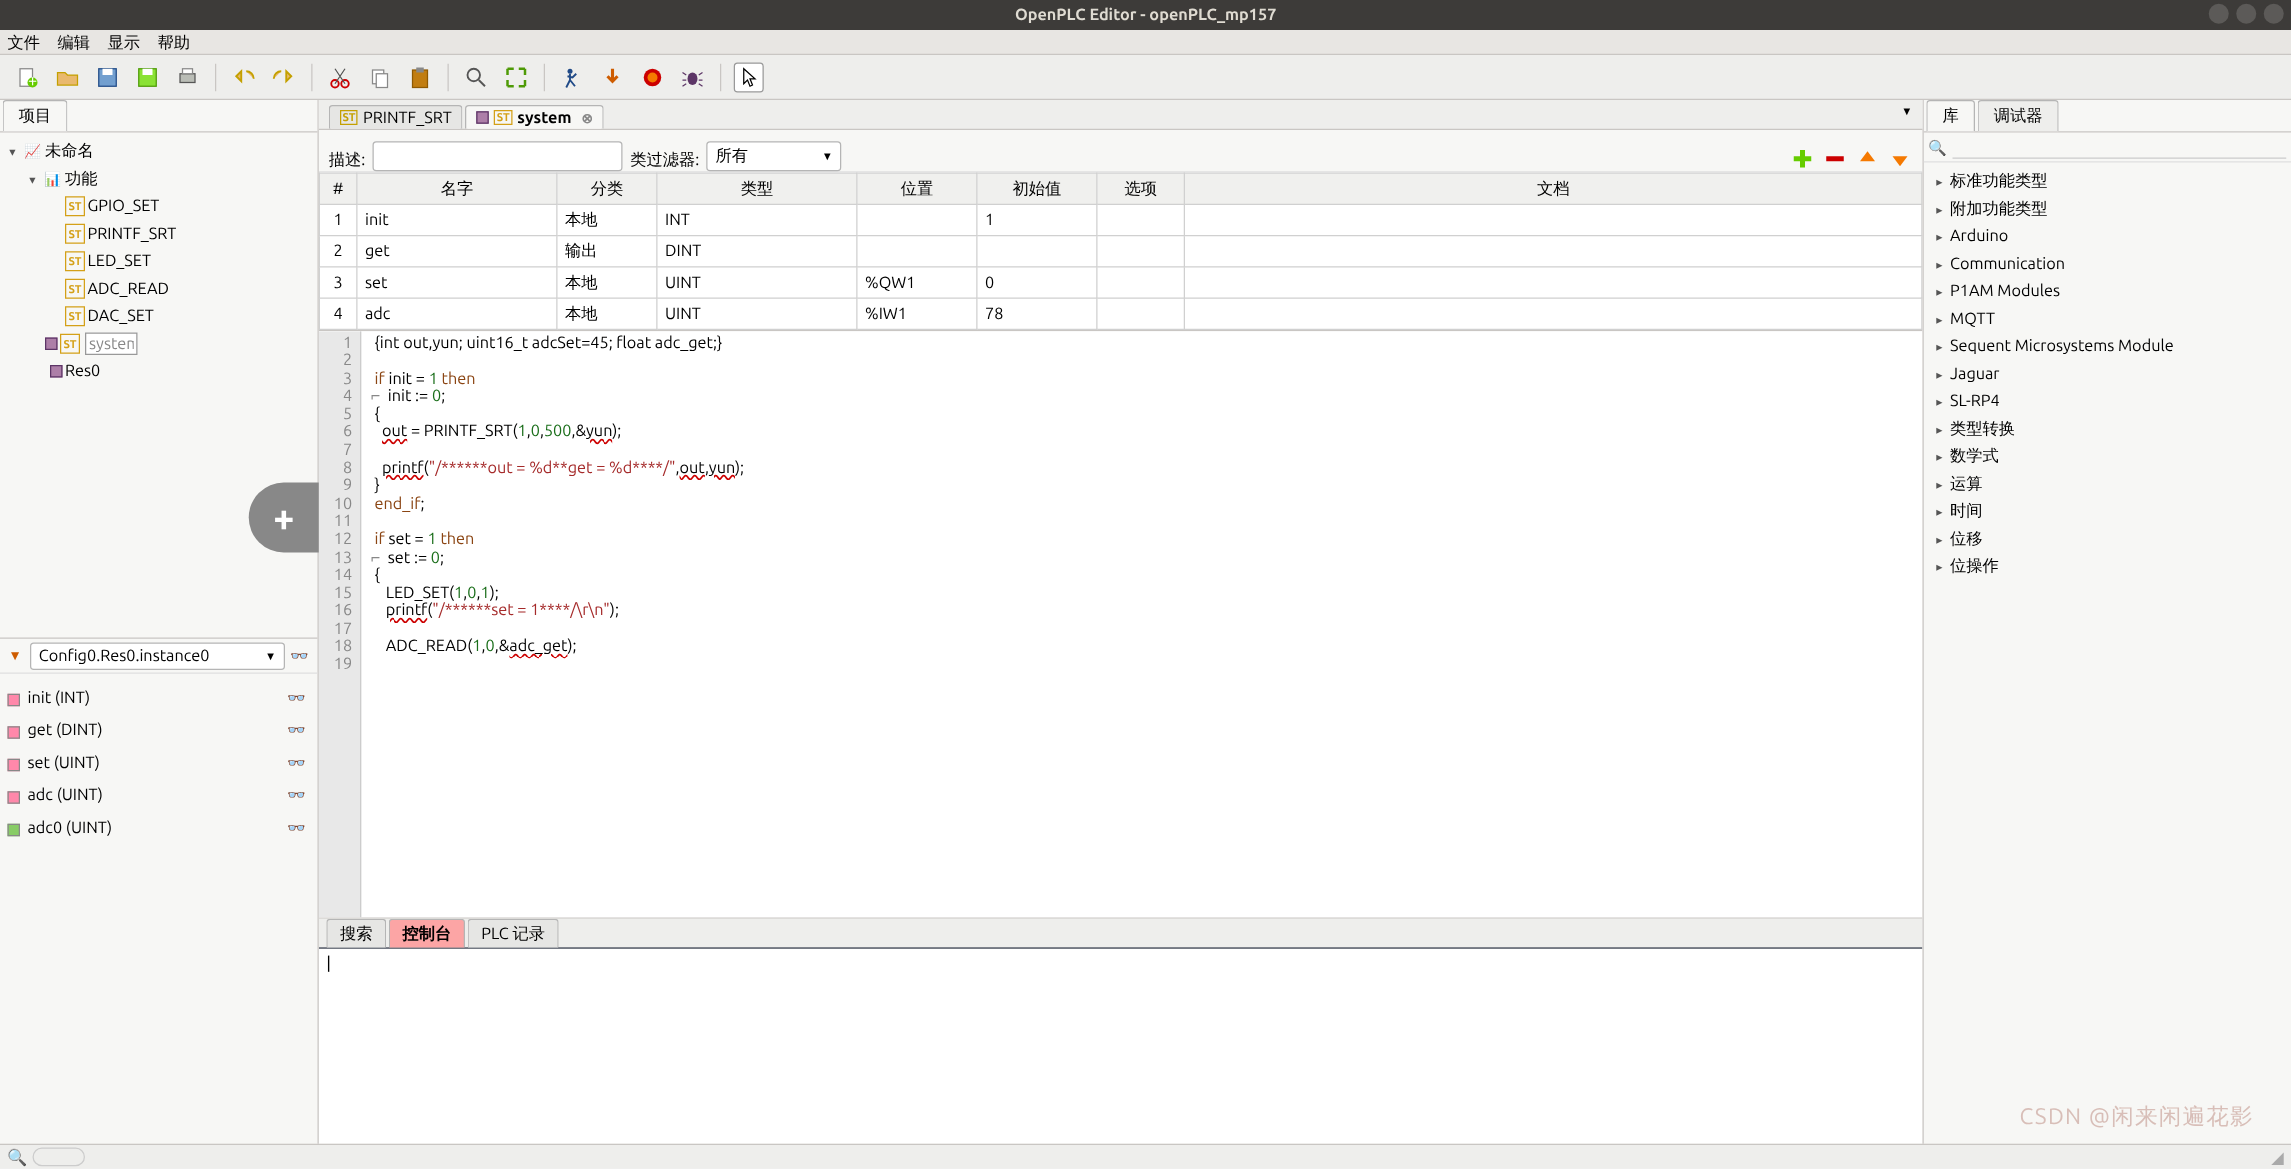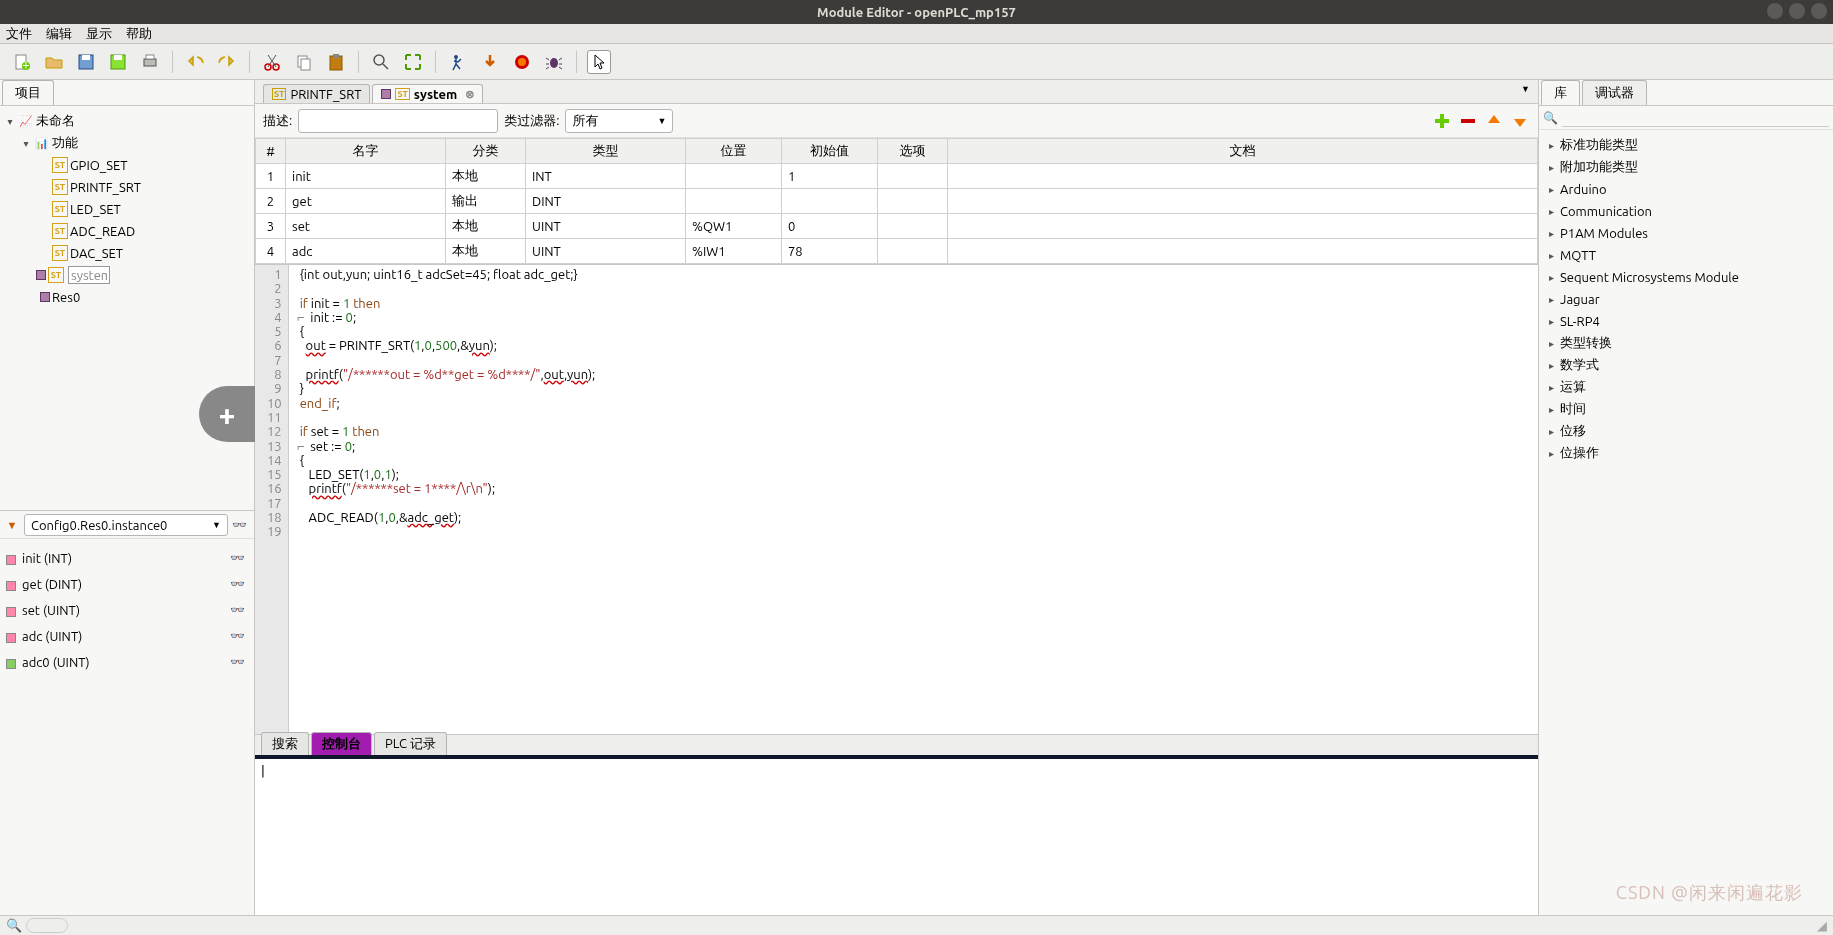--- a/index.html
+++ b/index.html
@@ -45,21 +45,21 @@
 .var-dot.green { background: #8c6; }
 
 .center { flex: 1; display: flex; flex-direction: column; min-width: 0; }
 .editor-tabs { height: 24px; display: flex; align-items: flex-end; border-bottom: 1px solid #c9c6c3; background: #eeeeec; padding-left: 8px; position: relative; }
 .ed-tab { border: 1px solid #b5b5b5; border-bottom: none; padding: 2px 8px; background: #e6e6e4; border-radius: 3px 3px 0 0; display: flex; align-items: center; gap: 4px; margin-right: 2px; }
 .ed-tab.active { background: #f7f7f5; font-weight: bold; }
 .ed-tab .close { font-size: 11px; color: #888; margin-left: 4px; }
 .ed-tab-icon { font-size: 9px; }
 .tab-dd { position: absolute; right: 8px; top: 4px; font-size: 9px; }
 
-.desc-row { display: flex; align-items: center; height: 34px; padding: 0 8px; gap: 6px; border-bottom: 1px solid #e0e0e0; background: #f7f7f5; }
+.desc-row { display: flex; align-items: flex-end; height: 34px; padding: 0 8px; gap: 6px; border-bottom: 1px solid #e0e0e0; background: #f7f7f5; }
 .desc-row input { border: 1px solid #b5b5b5; height: 24px; padding: 0 6px; border-radius: 3px; }
 .desc-input { width: 200px; }
 .filter-select { width: 108px; display: flex; align-items: center; border: 1px solid #b5b5b5; height: 24px; padding: 0 6px; border-radius: 3px; background: #fff; }
 .filter-select .dd { margin-left: auto; font-size: 9px; }
 .spacer { flex: 1; }
 .row-btn { width: 20px; height: 20px; display: flex; align-items: center; justify-content: center; }
 
 .var-grid { border-bottom: 1px solid #c9c6c3; background: #fff; }
 .var-grid table { width: 100%; border-collapse: collapse; }
 .var-grid th, .var-grid td { border: 1px solid #d0d0d0; padding: 3px 6px; height: 24px; text-align: left; }
@@ -68,43 +68,43 @@
 
 .code-area { flex: 1; display: flex; background: #fff; font-family: "DejaVu Sans Mono", monospace; font-size: 13px; overflow: auto; border-bottom: 1px solid #c9c6c3; min-height: 260px; }
 .gutter { background: #e8e8e8; color: #888; text-align: right; padding: 2px 6px 2px 12px; border-right: 1px solid #ccc; line-height: 14.3px; white-space: pre; }
 .code { padding: 2px 8px; white-space: pre; line-height: 14.3px; }
 .kw { color: #8b4513; font-weight: normal; }
 .num-lit { color: #1a6e1a; }
 .str { color: #a52a2a; }
 .err { text-decoration: underline wavy #cc0000; }
 .fold { color: #888; }
 
-.bottom-tabs { height: 24px; display: flex; align-items: flex-end; border-bottom: 4px solid #0f172a; background: #eeeeec; padding-left: 6px; }
+.bottom-tabs { height: 24px; display: flex; align-items: flex-end; border-bottom: 1px solid #0f172a; background: #eeeeec; padding-left: 6px; }
 .bt-tab { border: 1px solid #b5b5b5; border-bottom: none; padding: 2px 10px; border-radius: 3px 3px 0 0; margin-right: 2px; background: #e6e6e4; }
-.bt-tab.active { background: #a21caf; font-weight: bold; }
+.bt-tab.active { background: #fca5a5; font-weight: bold; }
 .console { flex: 0 0 170px; background: #fff; padding: 4px; font-family: monospace; }
 
 .right-panel { width: 295px; background: #f7f7f5; border-left: 1px solid #c9c6c3; display: flex; flex-direction: column; }
 .search-row { display: flex; align-items: center; height: 24px; padding: 0 4px; border-bottom: 1px solid #e0e0e0; }
 .search-row span { font-size: 12px; color: #666; margin-right: 4px; }
 .search-row input { flex: 1; border: none; border-bottom: 1px solid #ccc; height: 18px; background: transparent; }
 .lib-tree { padding: 4px 0; }
 .lib-row { display: flex; align-items: center; height: 22px; padding-left: 10px; gap: 6px; }
 .lib-toggle { font-size: 10px; color: #555; }
 
 .watermark { position: absolute; right: 30px; bottom: 30px; color: rgba(200,160,150,0.65); font-size: 18px; letter-spacing: 1px; pointer-events: none; }
 
 .statusbar { position: absolute; bottom: 0; left: 0; right: 0; height: 20px; background: #eeeeec; border-top: 1px solid #c9c6c3; display: flex; align-items: center; padding: 0 6px; gap: 4px; color: #888; font-size: 12px; }
 .statusbar .sb-search { border: 1px solid #ccc; border-radius: 8px; height: 15px; flex: 0 0 42px; }
 </style>
 </head>
 <body>
 
 <div class="titlebar">
-  <span class="title">Module Editor - openPLC_mp157</span>
+  <span class="title">OpenPLC Editor - openPLC_mp157</span>
   <div class="win-controls">
     <div class="win-btn"></div>
     <div class="win-btn"></div>
     <div class="win-btn"></div>
   </div>
 </div>
 
 <div class="menubar">
   <span class="menu-item">文件</span>
   <span class="menu-item">编辑</span>

